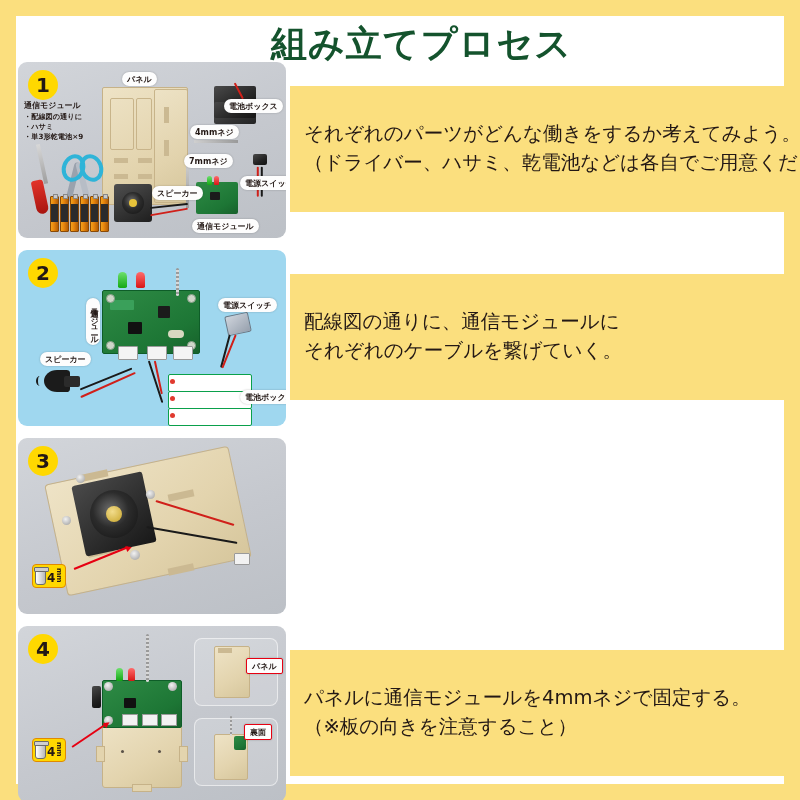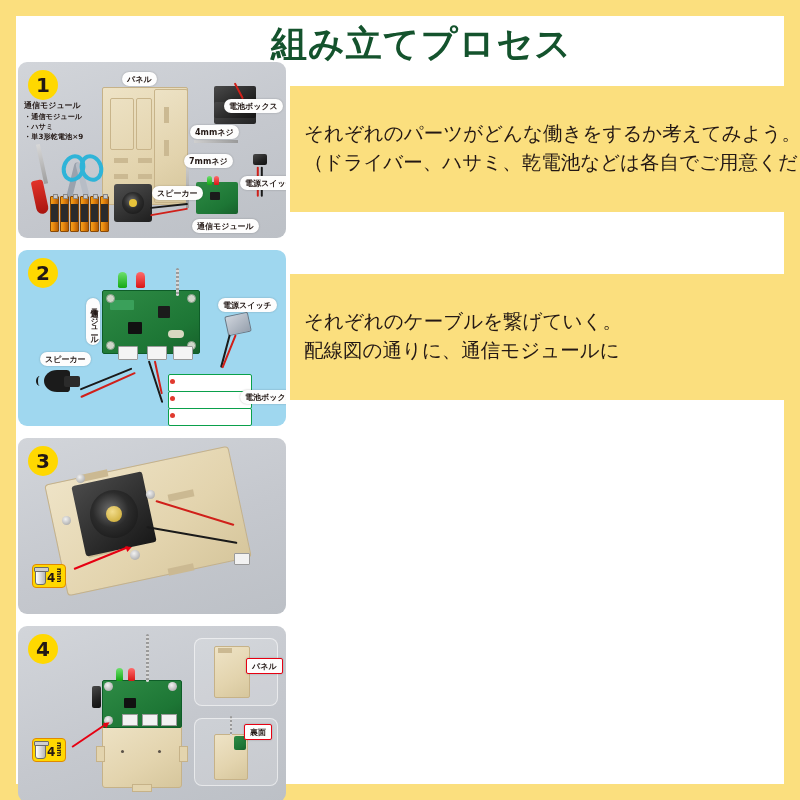--- a/index.html
+++ b/index.html
@@ -304,21 +304,21 @@
       <div class="title">組み立てプロセス</div>
     </div>
 
     <div class="row row-1">
       <div class="panel photo">
 
         <div class="step-badge">1</div>
 
         <div class="prep">
           <div class="head">通信モジュール</div>
-          <div>・通信モジュール</div>
+          <div>・配線図の通りに</div>
           <div>・ハサミ</div>
           <div>・単3形乾電池×9</div>
         </div>
 
         <div class="ph wood" style="left:84px;top:25px;width:84px;height:116px;border-radius:2px;"></div>
         <div class="ph wood" style="left:136px;top:27px;width:32px;height:112px;border-radius:2px;opacity:.95;"></div>
         <div class="ph" style="left:92px;top:36px;width:22px;height:50px;border:1px solid #c8b48a;border-radius:2px;"></div>
         <div class="ph" style="left:118px;top:36px;width:14px;height:50px;border:1px solid #c8b48a;border-radius:2px;"></div>
         <div class="ph" style="left:96px;top:96px;width:14px;height:5px;background:#cbb992;"></div>
         <div class="ph" style="left:96px;top:112px;width:14px;height:5px;background:#cbb992;"></div>
@@ -422,22 +422,22 @@
         <div class="holder" style="left:150px;top:158px;width:82px;height:16px;"></div>
         <div class="ph" style="left:152px;top:129px;width:5px;height:5px;background:#e03a2f;border-radius:50%;"></div>
         <div class="ph" style="left:152px;top:146px;width:5px;height:5px;background:#e03a2f;border-radius:50%;"></div>
         <div class="ph" style="left:152px;top:163px;width:5px;height:5px;background:#e03a2f;border-radius:50%;"></div>
         <div class="wire wire-red" style="left:137px;top:110px;width:34px;transform:rotate(78deg);transform-origin:left center;"></div>
         <div class="wire wire-black" style="left:131px;top:110px;width:44px;transform:rotate(72deg);transform-origin:left center;"></div>
         <div class="tag" style="left:222px;top:140px;">電池ボックス</div>
       </div>
 
       <div class="caption">
+        <div class="line">配線図の通りに、通信モジュールに</div>
         <div class="line">それぞれのケーブルを繋げていく。</div>
-        <div class="line">配線図の通りに、通信モジュールに</div>
       </div>
     </div>
 
     <div class="row row-3">
       <div class="panel photo">
 
         <div class="step-badge">3</div>
 
         <div class="ph wood" style="left:36px;top:26px;width:186px;height:112px;border-radius:4px;transform:rotate(-12deg);"></div>
         <div class="ph" style="left:64px;top:34px;width:26px;height:7px;background:#cbb992;transform:rotate(-12deg);"></div>
@@ -513,16 +513,20 @@
         <div class="ph" style="left:200px;top:22px;width:14px;height:5px;background:#cbb992;"></div>
         <div class="tag boxed" style="left:228px;top:32px;">パネル</div>
 
         <div class="inset" style="left:176px;top:92px;width:82px;height:66px;"></div>
         <div class="ph wood" style="left:196px;top:108px;width:32px;height:44px;border-radius:2px;"></div>
         <div class="ph pcb" style="left:216px;top:110px;width:12px;height:14px;"></div>
         <div class="antenna" style="left:212px;top:90px;height:20px;width:2px;"></div>
         <div class="tag boxed" style="left:226px;top:98px;">裏面</div>
       </div>
 
+      <div class="caption">
+        <div class="line">パネルに通信モジュールを4mmネジで固定する。</div>
+        <div class="line">（※板の向きを注意すること）</div>
+      </div>
     </div>
 
   </div>
 </div>
 
 </body></html>

